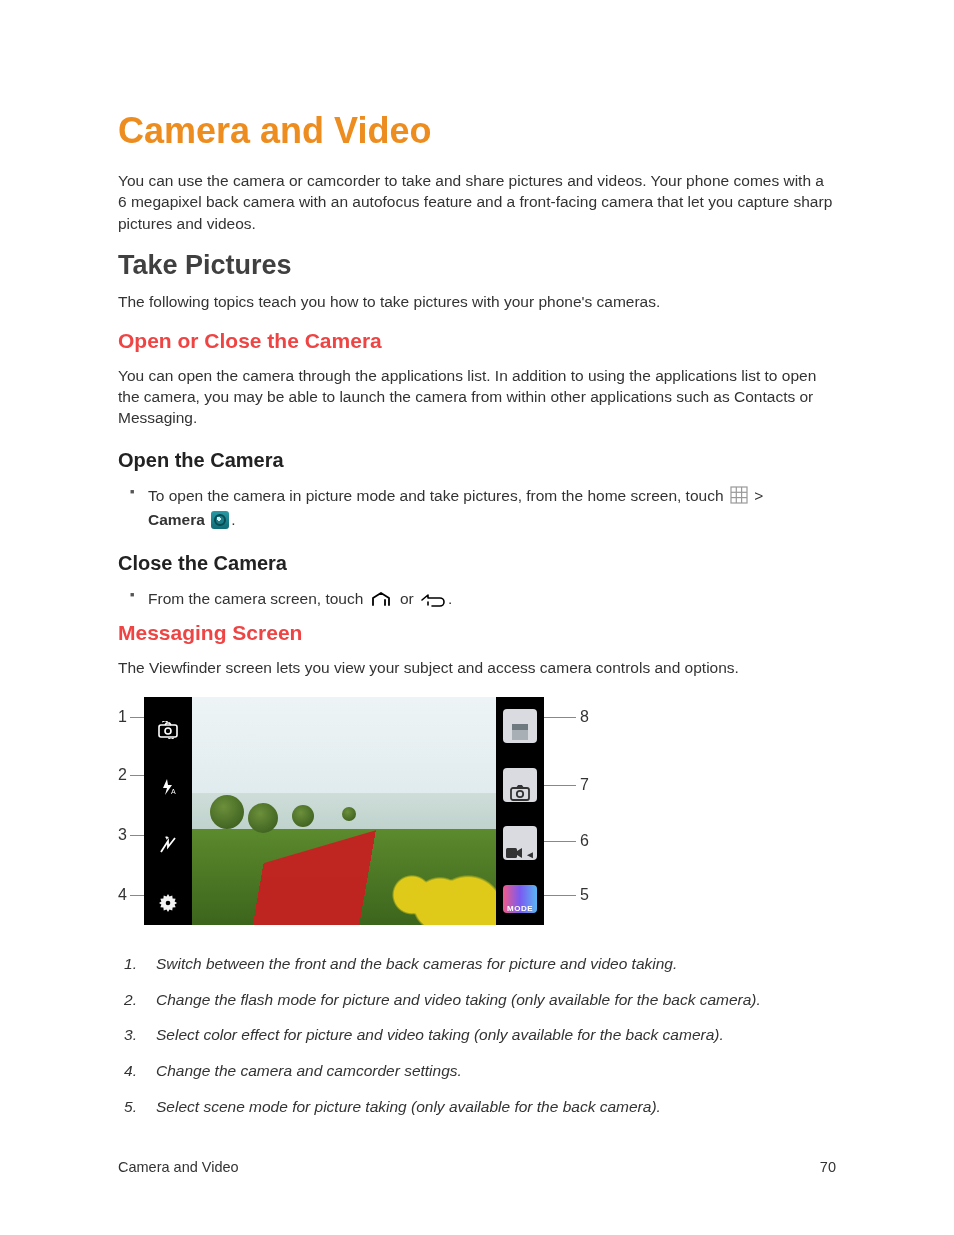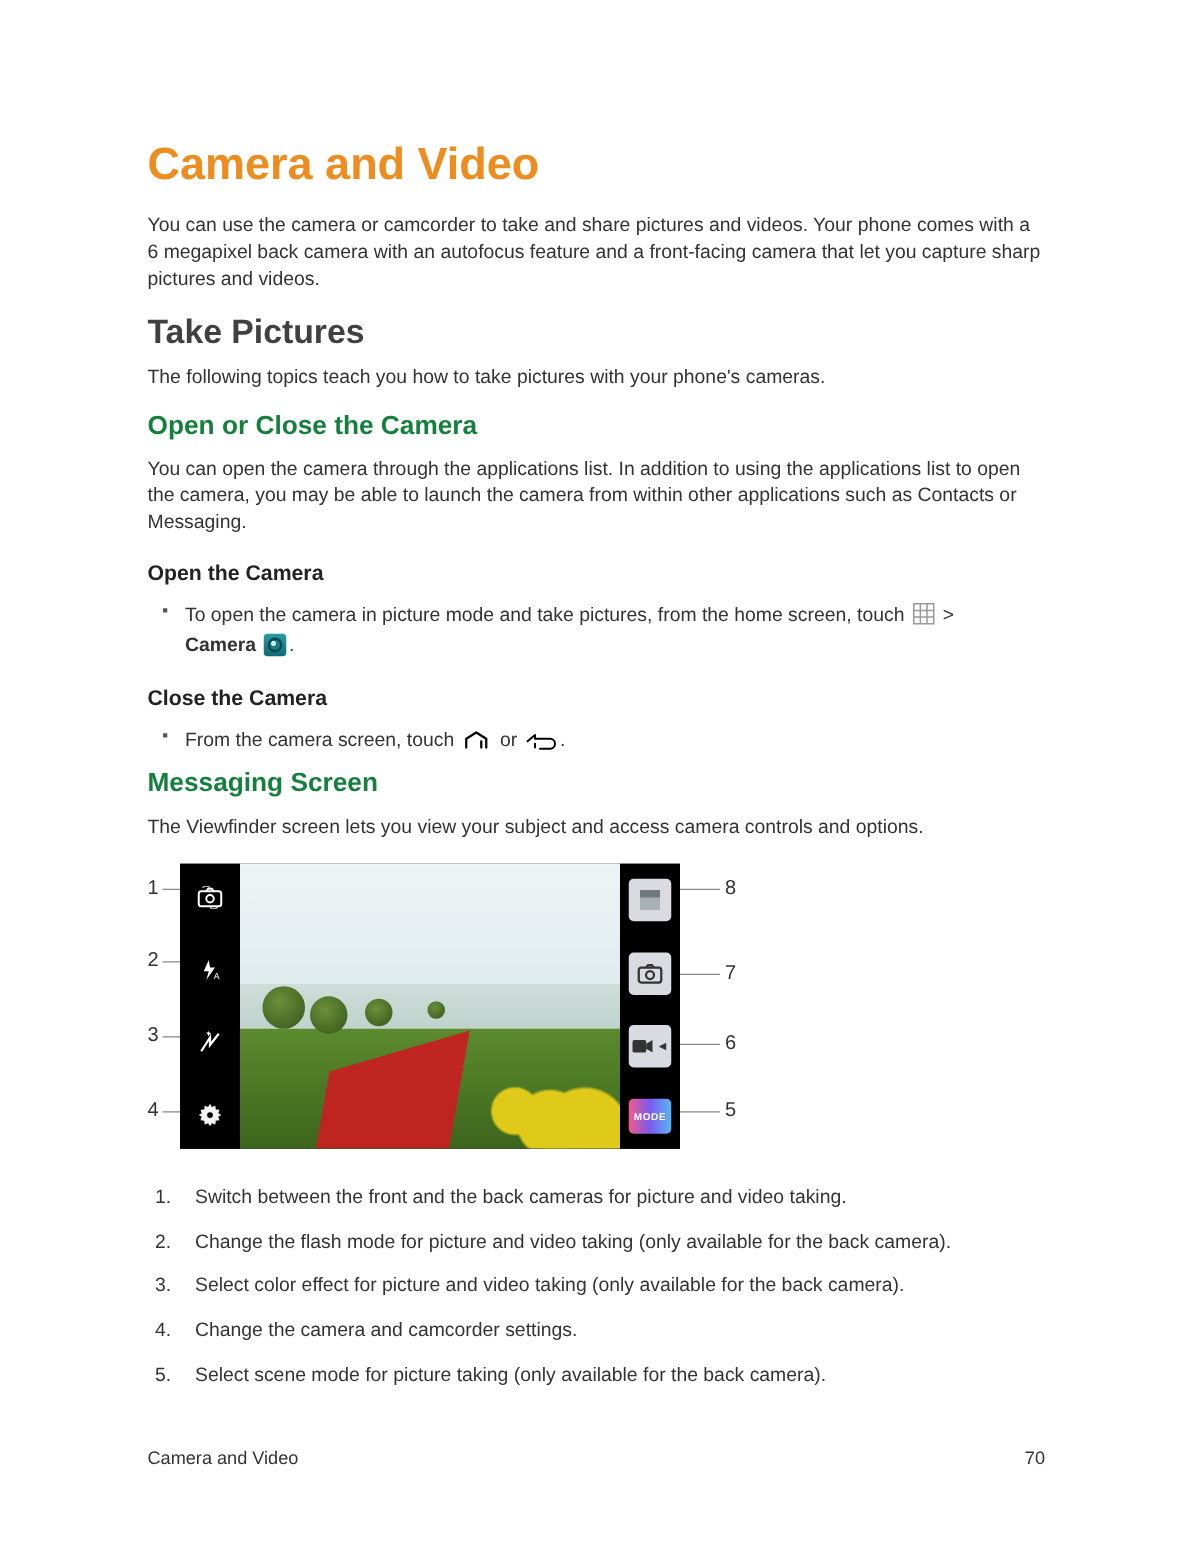--- a/index.html
+++ b/index.html
@@ -30,27 +30,27 @@
       font-size: 27px;
       font-weight: bold;
       color: #404040;
       margin-top: 6px;
       margin-bottom: 10px;
     }
     .h3 {
       font-family: "Century Gothic", Futura, "Trebuchet MS", Arial, sans-serif;
       font-size: 21px;
       font-weight: bold;
-      color: #15803d;
+      color: #ef4444;
       margin-top: 10px;
       margin-bottom: 12px;
     }
     .h4 {
       font-family: "Century Gothic", Futura, "Trebuchet MS", Arial, sans-serif;
-      font-size: 17px;
+      font-size: 20px;
       font-weight: bold;
       color: #222;
       margin-top: 20px;
       margin-bottom: 12px;
     }
     .bullet-list {
       list-style: none;
       padding-left: 30px;
       margin-bottom: 8px;
     }
@@ -171,21 +171,21 @@
     }
     .bush {
       position: absolute; bottom: 96px; width: 34px; height: 34px;
       background: radial-gradient(circle at 40% 35%, #6b8f3a, #33561a);
       border-radius: 50%;
     }
     .vf-btn {
       width: 30px;
       height: 30px;
       display: flex;
-      align-items: center;
+      align-items: flex-end;
       justify-content: center;
       color: #fff;
     }
     .vf-btn.tile {
       width: 34px; height: 34px;
       background: #d9dbe0;
       border-radius: 4px;
       color: #333;
     }
     .vf-btn.tile.arrow::after {
@@ -210,20 +210,21 @@
       list-style: none;
     }
     .ol li {
       counter-increment: item;
       position: relative;
       font-size: 15.5px;
       line-height: 1.4;
       color: #333;
       margin-bottom: 14px;
       padding-left: 12px;
+      font-style: italic;
     }
     .ol li::before {
       content: counter(item) ".";
       position: absolute;
       left: -20px;
       top: 0;
     }
     .footer {
       position: absolute;
       bottom: 60px;

